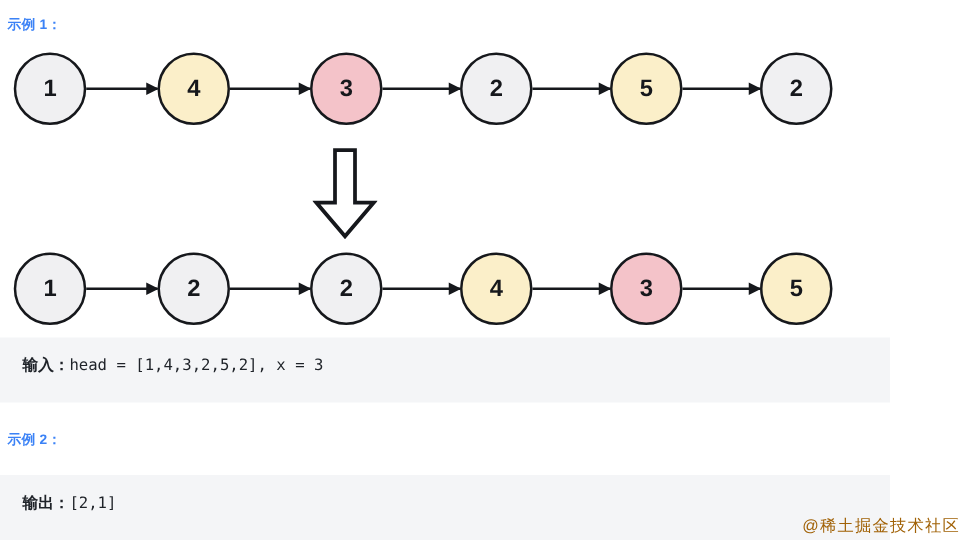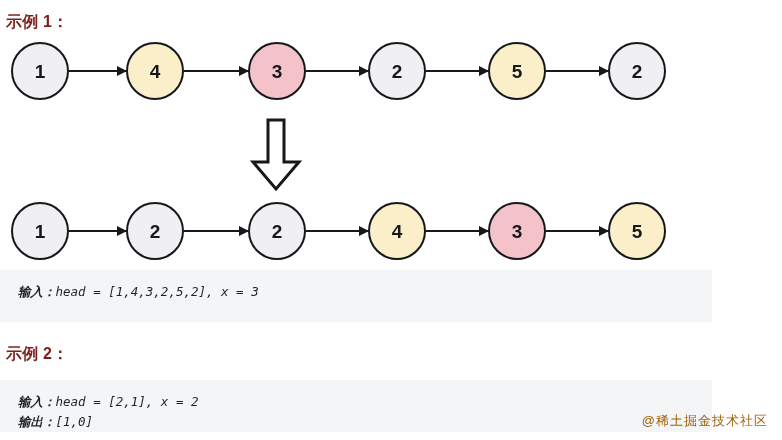--- a/index.html
+++ b/index.html
@@ -17,24 +17,24 @@
   }
   .page {
     position: absolute;
     inset: 0;
   }
 
   
   .example-heading {
     position: absolute;
     left: 6px;
-    font-size: 16px;
+    font-size: 11px;
     font-weight: 700;
     letter-spacing: 0.2px;
-    color: #7f1d1d;
+    color: #3b82f6;
     white-space: nowrap;
   }
   #heading-1 { top: 12px; }
   #heading-2 { top: 344px; }
 
   
   .list-row {
     position: absolute;
     left: 0;
     width: 782px;
@@ -91,21 +91,20 @@
   }
 
   
   .io-block {
     position: absolute;
     left: 0;
     width: 712px;
     background: #f4f5f7;
     box-sizing: border-box;
     padding: 12px 0 12px 18px;
-    font-style: italic;
   }
   #io-block-1 { top: 270px; height: 52px; }
   #io-block-2 { top: 380px; height: 52px; }
 
   .io-line {
     font-family: "DejaVu Sans Mono", "Liberation Mono", monospace;
     font-size: 12.5px;
     line-height: 20px;
     color: #1f2329;
     white-space: pre;
@@ -168,19 +167,18 @@
       <div class="node yellow" style="left: 608px; background: rgb(251, 239, 201);">5</div>
     </div>
 
   <div class="io-block" id="io-block-1">
     <div class="io-line"><span class="io-label">输入：</span><span>head = [1,4,3,2,5,2], x = 3</span></div>
   </div>
 
   <div class="example-heading" id="heading-2">示例 2：</div>
 
   <div class="io-block" id="io-block-2">
-    <div class="io-line"><span class="io-label">输入：</span><span>head = [2,1], x = 2</span></div>
-    <div class="io-line"><span class="io-label">输出：</span><span>[1,0]</span></div>
+    <div class="io-line"><span class="io-label">输出：</span><span>[2,1]</span></div>
   </div>
 
   <div id="watermark">@稀土掘金技术社区</div>
 
 </div>
 
 </body></html>

